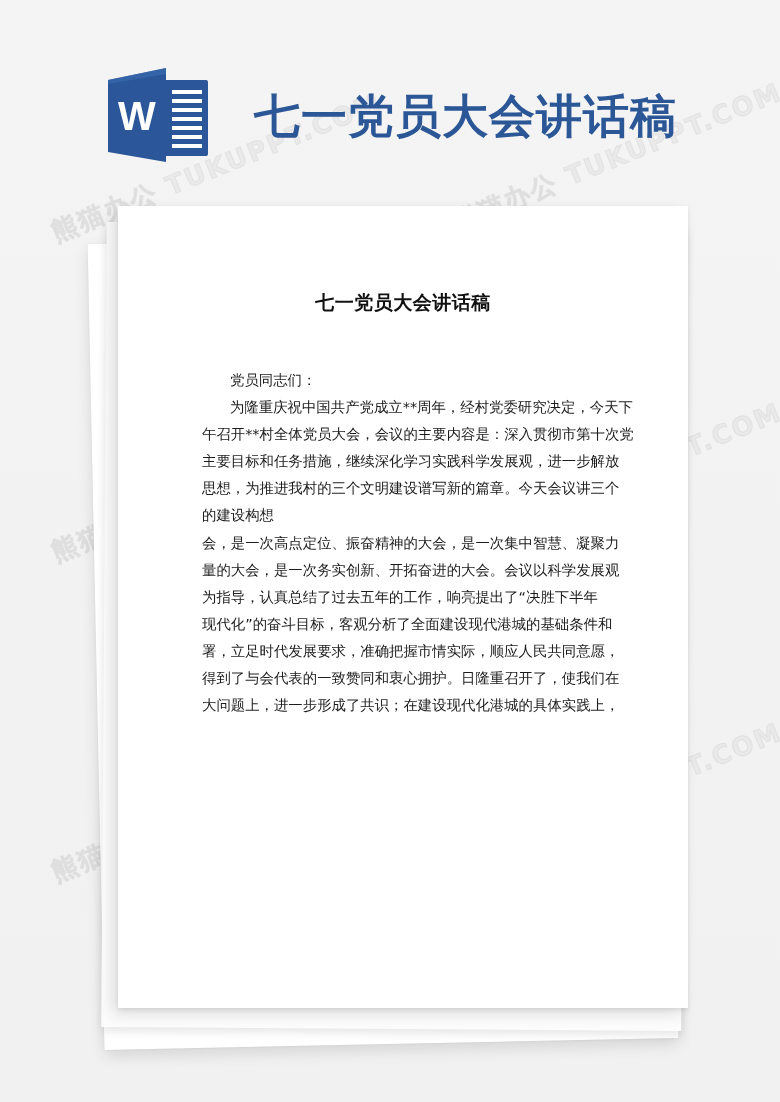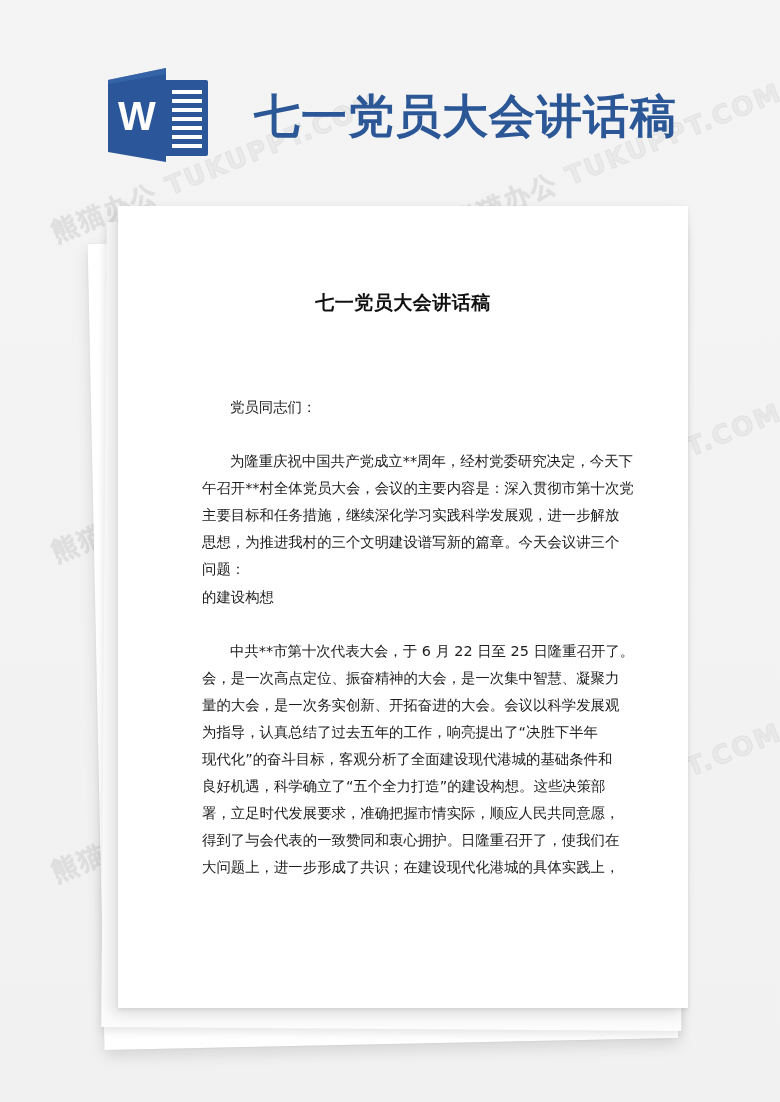--- a/index.html
+++ b/index.html
@@ -103,21 +103,21 @@
       font-size: 14.4px;
       line-height: 27.1px;
       color: #1c1c1c;
       text-align: justify;
     }
     .doc-line {
       display: block;
       white-space: nowrap;
       height: 27.1px;
     }
-    .doc-line.indent { padding-left: 28px; margin-top: 27px; }
+    .doc-line.indent { padding-left: 28px; }
     .gap {
       display: inline-block;
       width: 44px;
     }
   </style>
 </head>
 <body>
 
 <div class="canvas">
 
@@ -156,26 +156,23 @@
 
   <div class="sheet-front">
     <div class="doc-title">七一党员大会讲话稿</div>
 
     <div class="doc-body">
       <span class="doc-line indent">党员同志们：</span>
       <span class="doc-line indent">为隆重庆祝中国共产党成立**周年，经村党委研究决定，今天下</span>
       <span class="doc-line">午召开**村全体党员大会，会议的主要内容是：深入贯彻市第十次党</span>
       <span class="doc-line">主要目标和任务措施，继续深化学习实践科学发展观，进一步解放</span>
       <span class="doc-line">思想，为推进我村的三个文明建设谱写新的篇章。今天会议讲三个</span>
-      <span class="doc-line">问题：</span>
       <span class="doc-line">的建设构想</span>
-      <span class="doc-line indent">中共**市第十次代表大会，于 6 月 22 日至 25 日隆重召开了。</span>
       <span class="doc-line">会，是一次高点定位、振奋精神的大会，是一次集中智慧、凝聚力</span>
       <span class="doc-line">量的大会，是一次务实创新、开拓奋进的大会。会议以科学发展观</span>
       <span class="doc-line">为指导，认真总结了过去五年的工作，响亮提出了“决胜下半年</span>
       <span class="doc-line">现代化”的奋斗目标，客观分析了全面建设现代港城的基础条件和</span>
-      <span class="doc-line">良好机遇，科学确立了“五个全力打造”的建设构想。这些决策部</span>
       <span class="doc-line">署，立足时代发展要求，准确把握市情实际，顺应人民共同意愿，</span>
       <span class="doc-line">得到了与会代表的一致赞同和衷心拥护。日隆重召开了，使我们在</span>
       <span class="doc-line">大问题上，进一步形成了共识；在建设现代化港城的具体实践上，</span>
     </div>
   </div>
 </div>
 
 </body></html>

